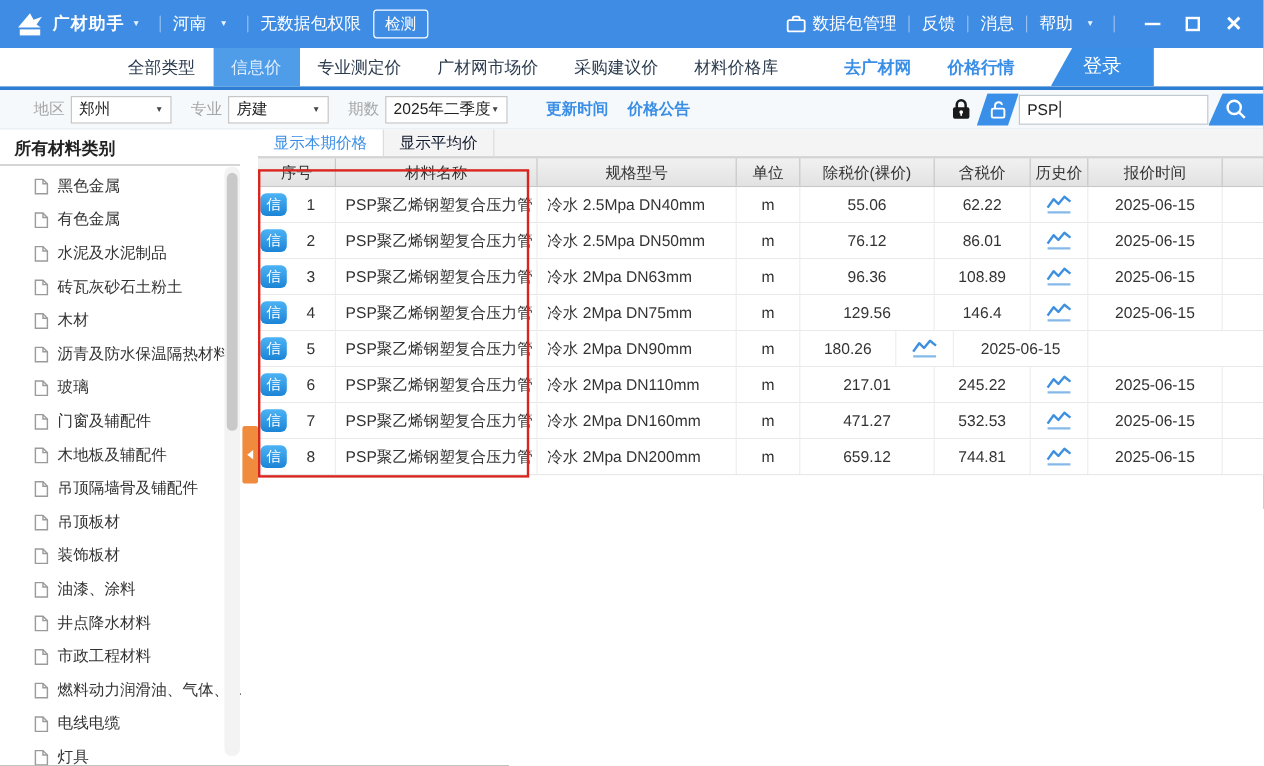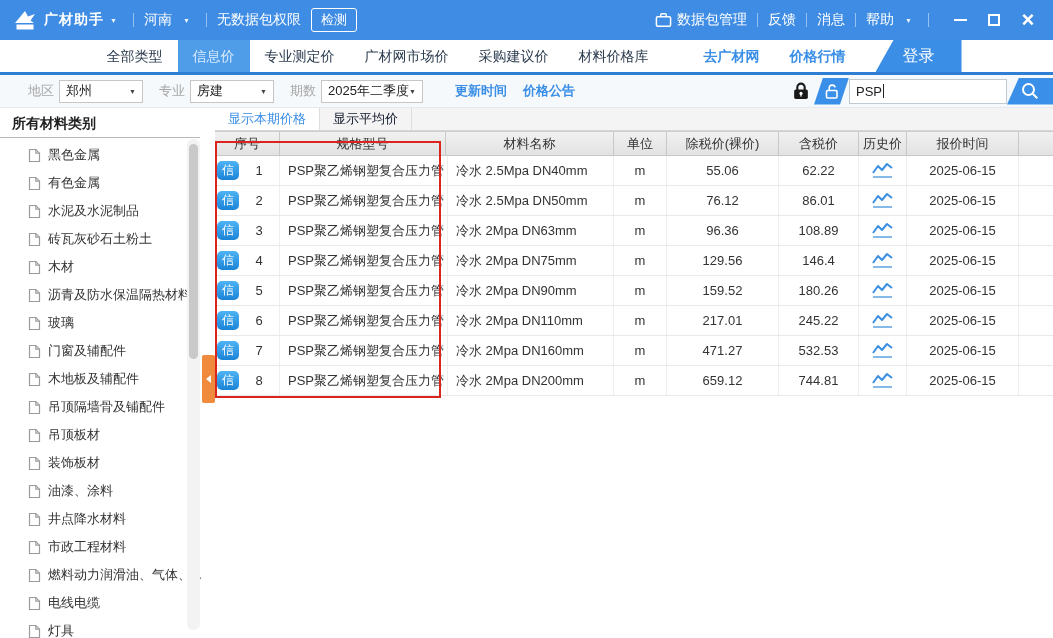--- a/index.html
+++ b/index.html
@@ -353,22 +353,22 @@
       <span class="tri"></span>
     </div>
 
     <main class="main">
       <div class="view-tabs">
           <div class="view-tab active">显示本期价格</div>
           <div class="view-tab">显示平均价</div>
         </div>
       <div class="thead">
           <div class="th c0">序号</div>
+          <div class="th c1">材料名称</div>
           <div class="th c2">规格型号</div>
-          <div class="th c1">材料名称</div>
           <div class="th c3">单位</div>
           <div class="th c4">除税价(裸价)</div>
           <div class="th c5">含税价</div>
           <div class="th c6">历史价</div>
           <div class="th c7">报价时间</div>
           <div class="th c8"></div>
         </div>
       <div class="tbody">
           <div class="trow">
             <div class="td c0">
@@ -455,21 +455,20 @@
             <div class="td c8"></div>
           </div>
           <div class="trow">
             <div class="td c0">
               <span class="badge">信</span>
               <span class="row-no">5</span>
             </div>
             <div class="td c1">PSP聚乙烯钢塑复合压力管</div>
             <div class="td c2">冷水 2Mpa DN90mm</div>
             <div class="td c3">m</div>
-            <div class="td c4">159.52</div>
             <div class="td c5">180.26</div>
             <div class="td c6">
               <span class="chart-btn">
                 <svg width="24" height="17" viewBox="0 0 24 17">
     <polyline points="2,11 7,4 11,8 16,2 21,6" fill="none" stroke="#3d8fe0" stroke-width="2" stroke-linejoin="round"></polyline>
     <line x1="2" y1="15" x2="21" y2="15" stroke="#85b9ea" stroke-width="2"></line>
   </svg>
               </span>
             </div>
             <div class="td c7">2025-06-15</div>

